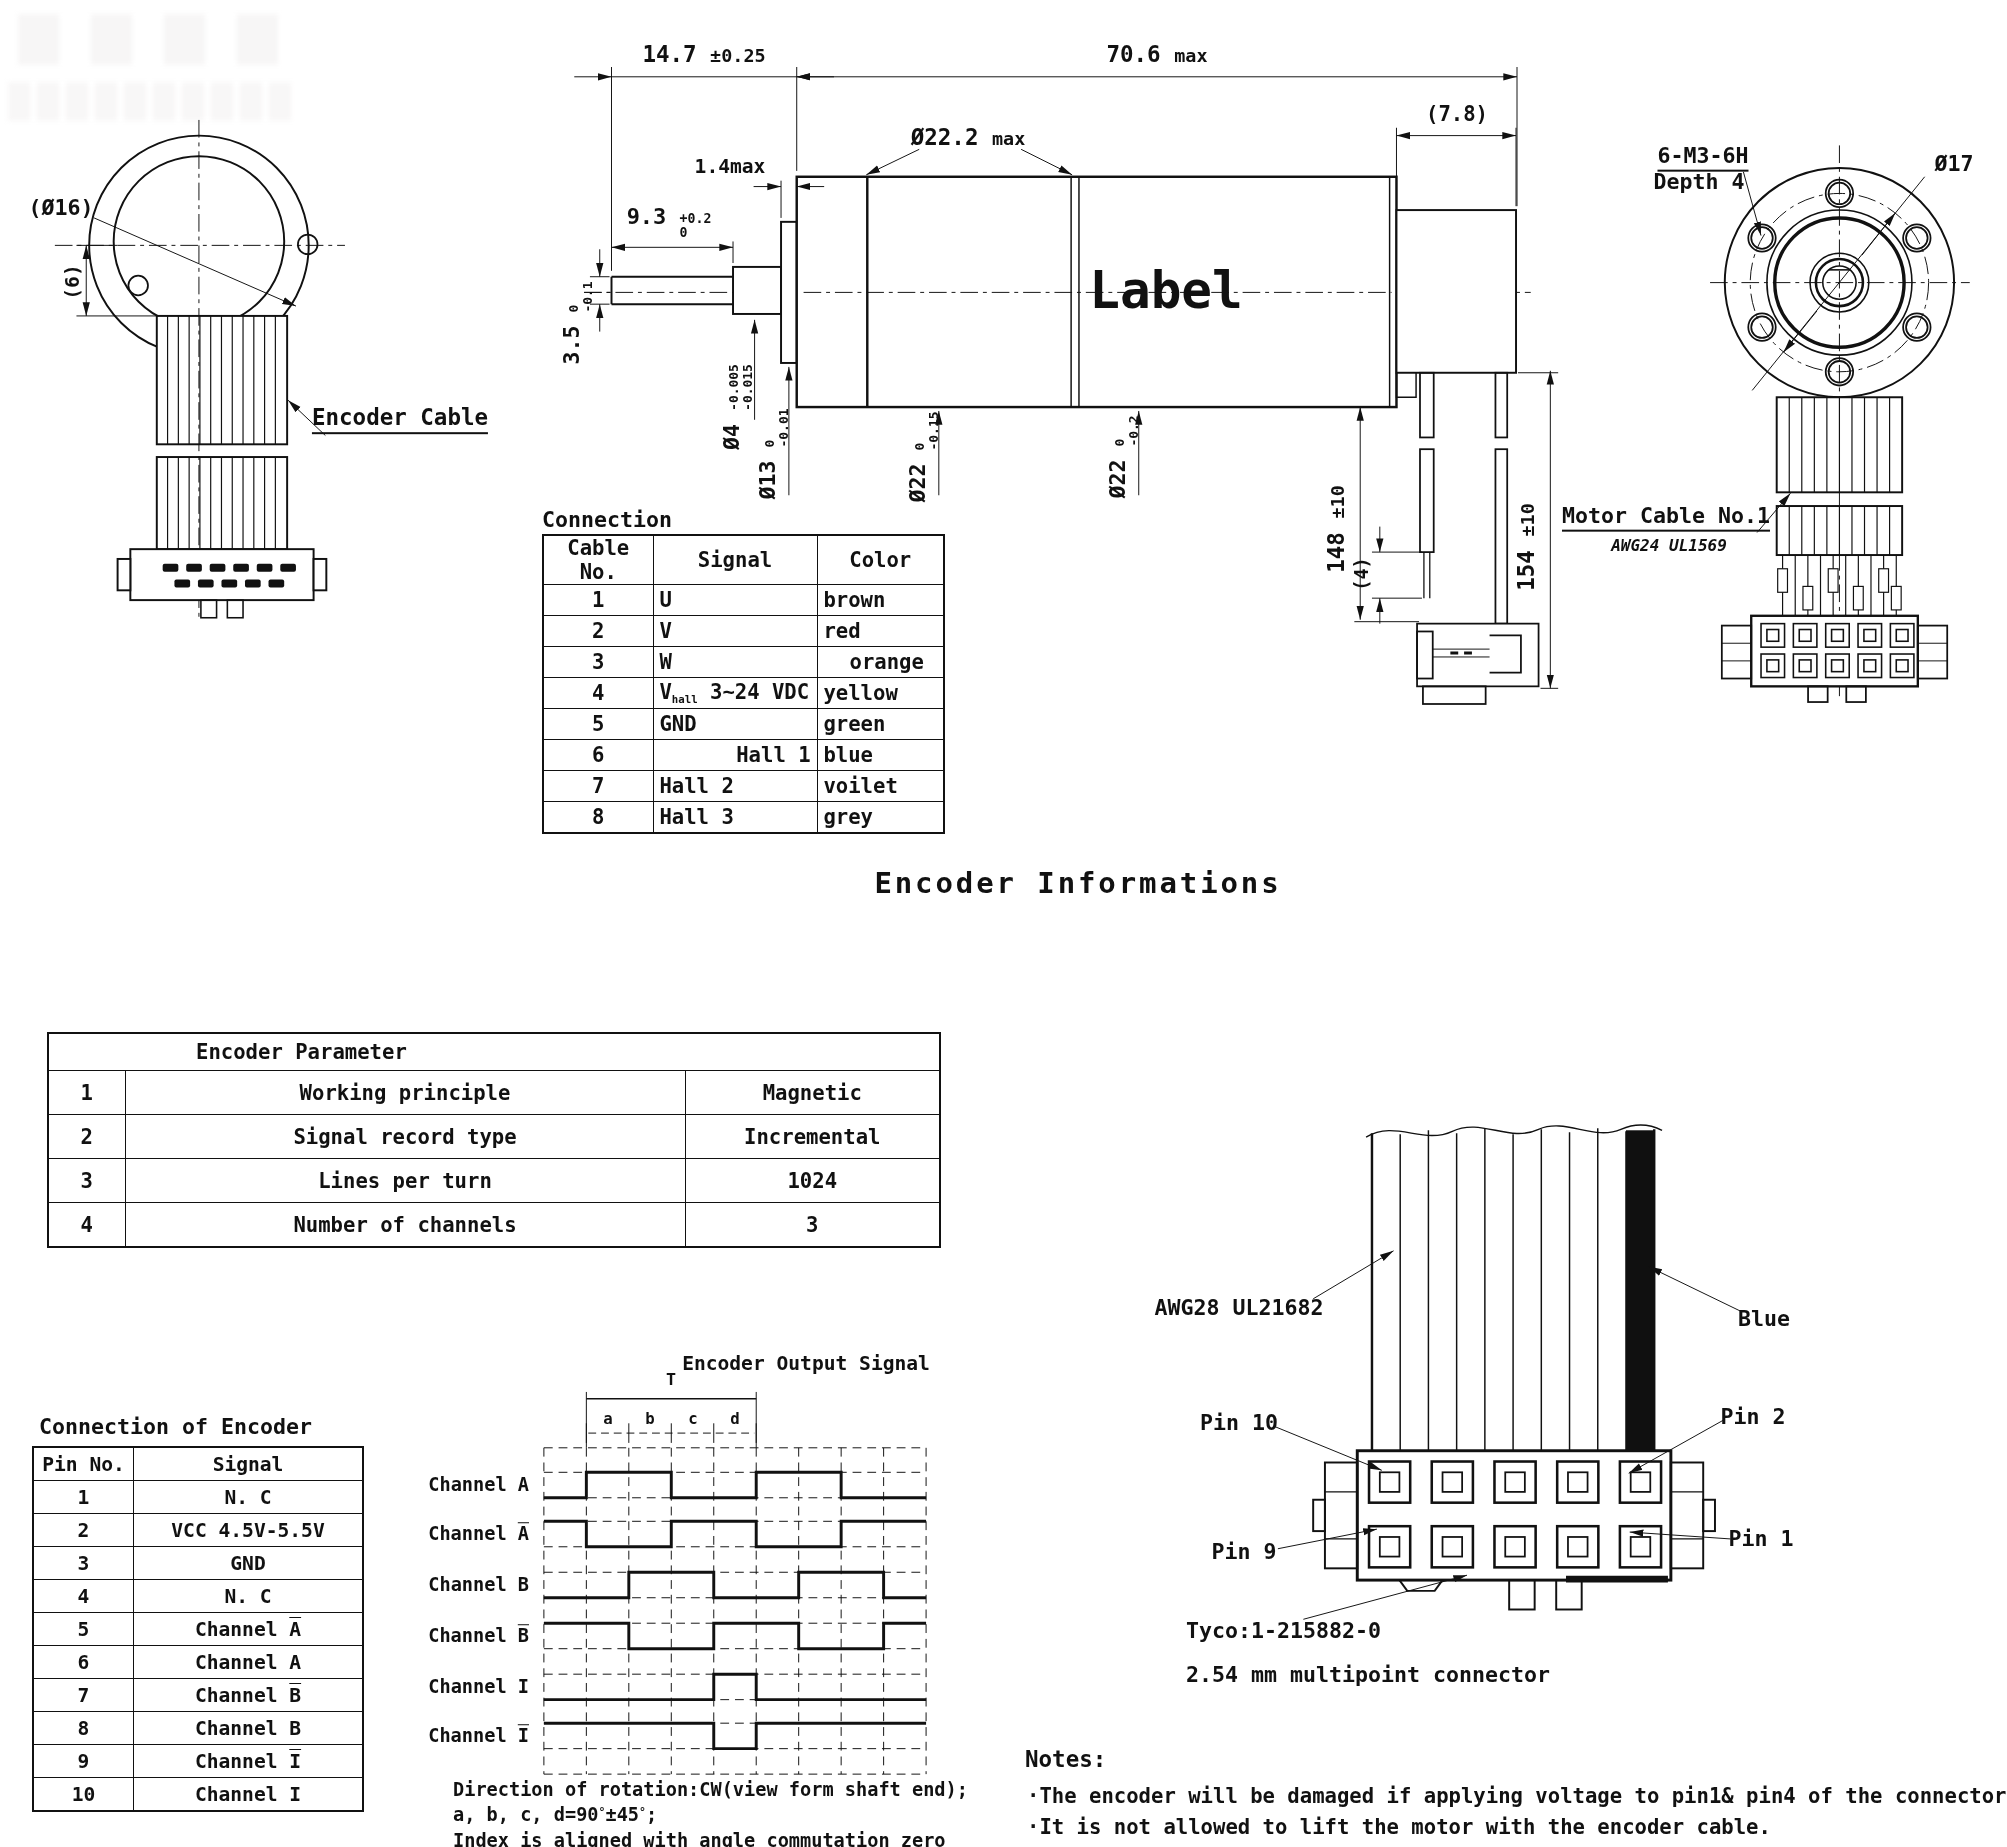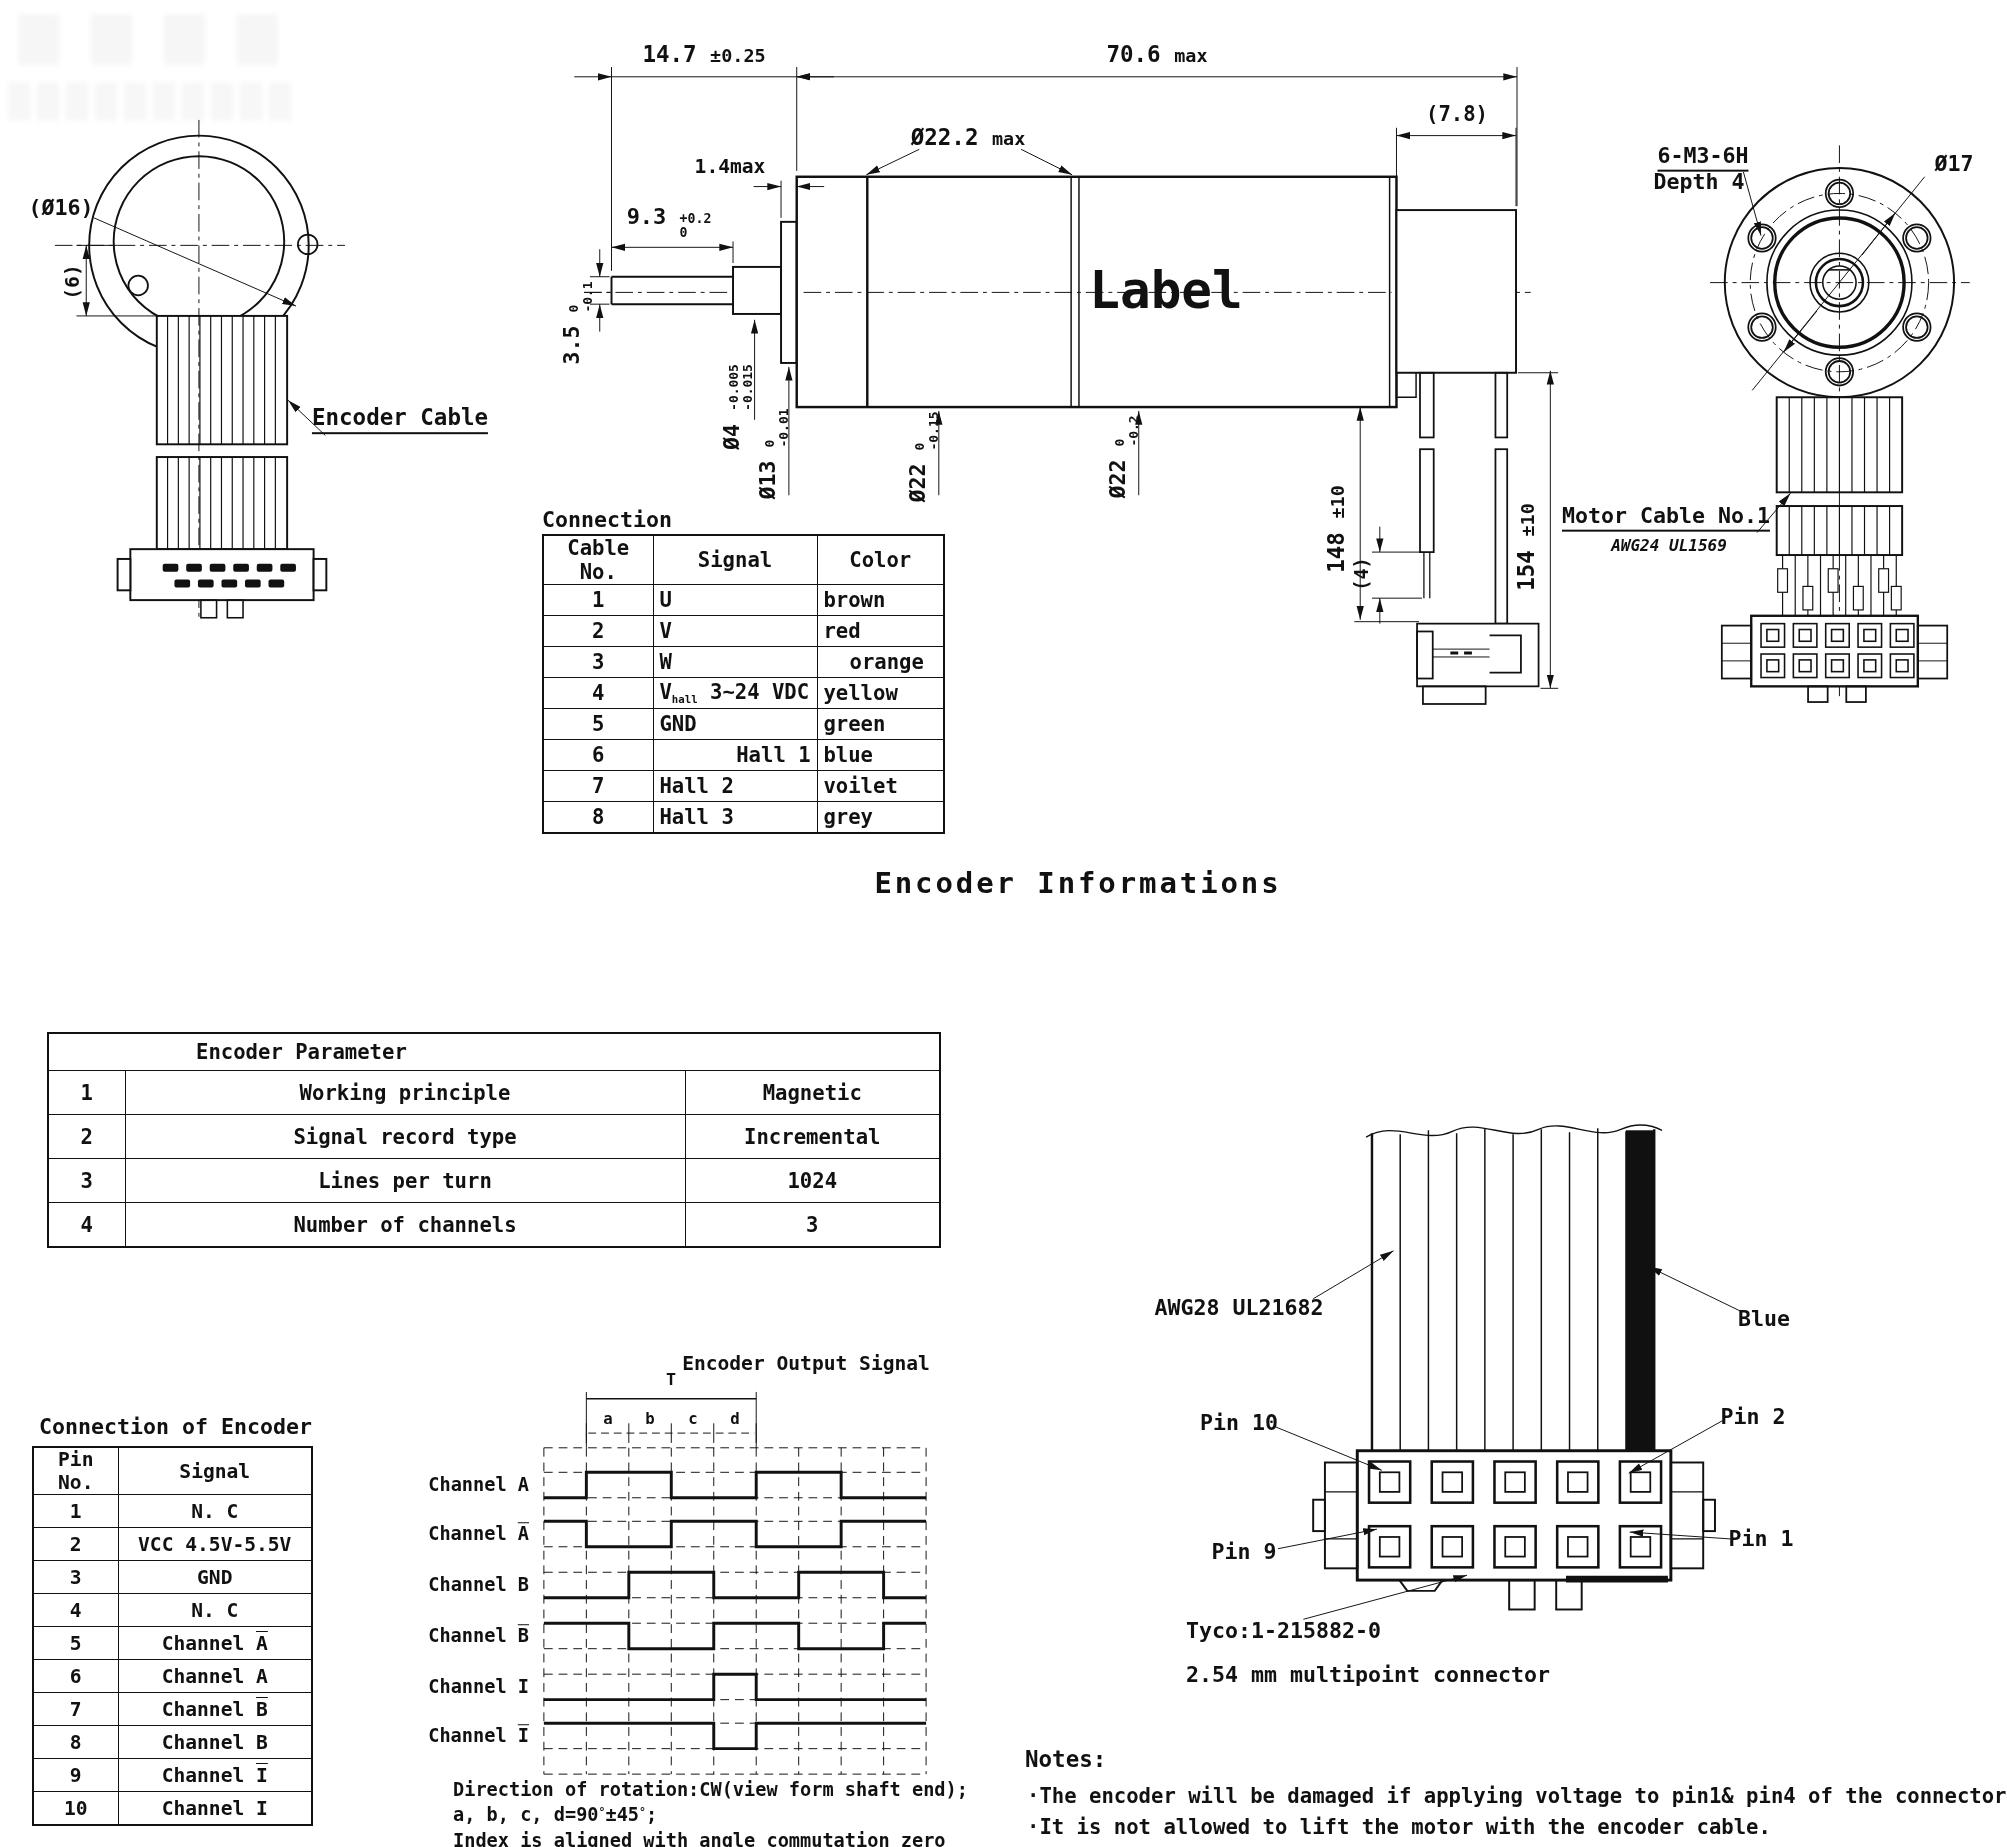--- a/index.html
+++ b/index.html
@@ -401,21 +401,21 @@
             <td style="text-align: center;">1024</td>
           </tr>
           <tr>
             <td style="text-align: center;">4</td>
             <td style="text-align: center;">Number of channels</td>
             <td style="text-align: center;">3</td>
           </tr>
         </tbody>
       </table>
     </div>
-  <div id="t-pins" class="dtable" style="left:32px;top:1446px;width:281px;">
+  <div id="t-pins" class="dtable" style="left:32px;top:1446px;width:332px;">
       <table style="width: 100%;">
         <colgroup>
           <col style="width: 85px;">
           <col style="width: 194px;">
         </colgroup>
         <tbody>
           <tr>
             <td class="hd">Pin No.</td>
             <td class="hd">Signal</td>
           </tr>

